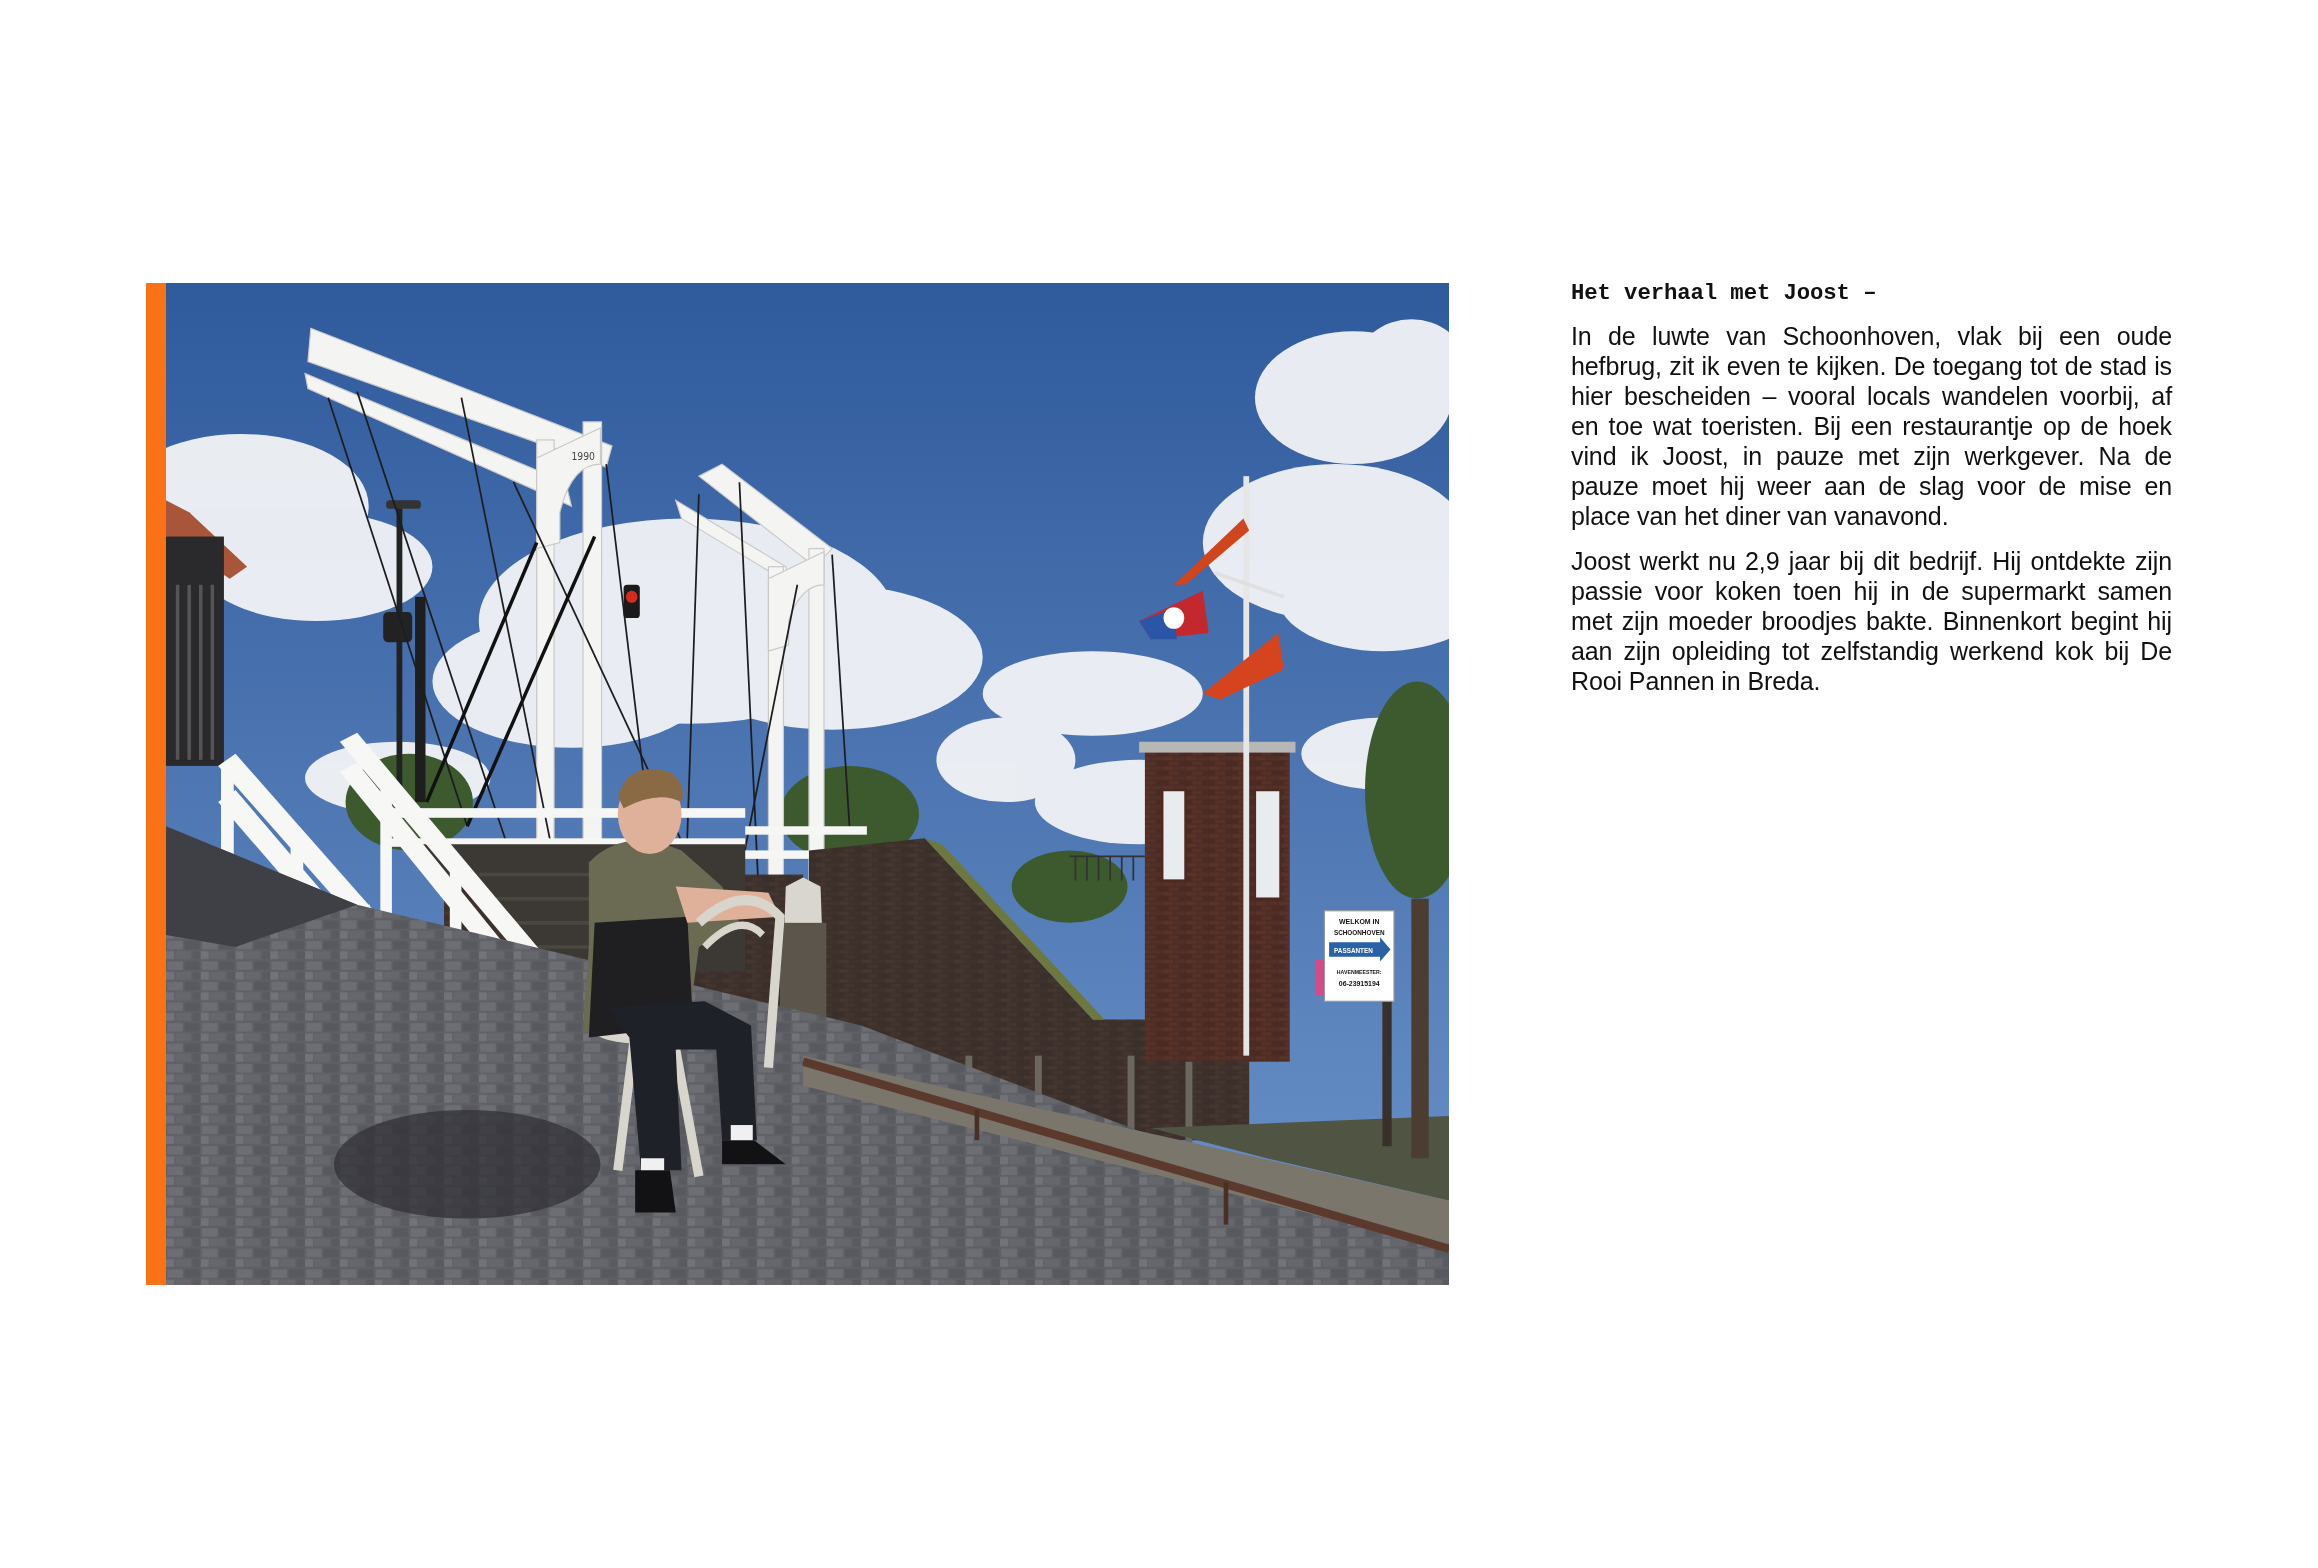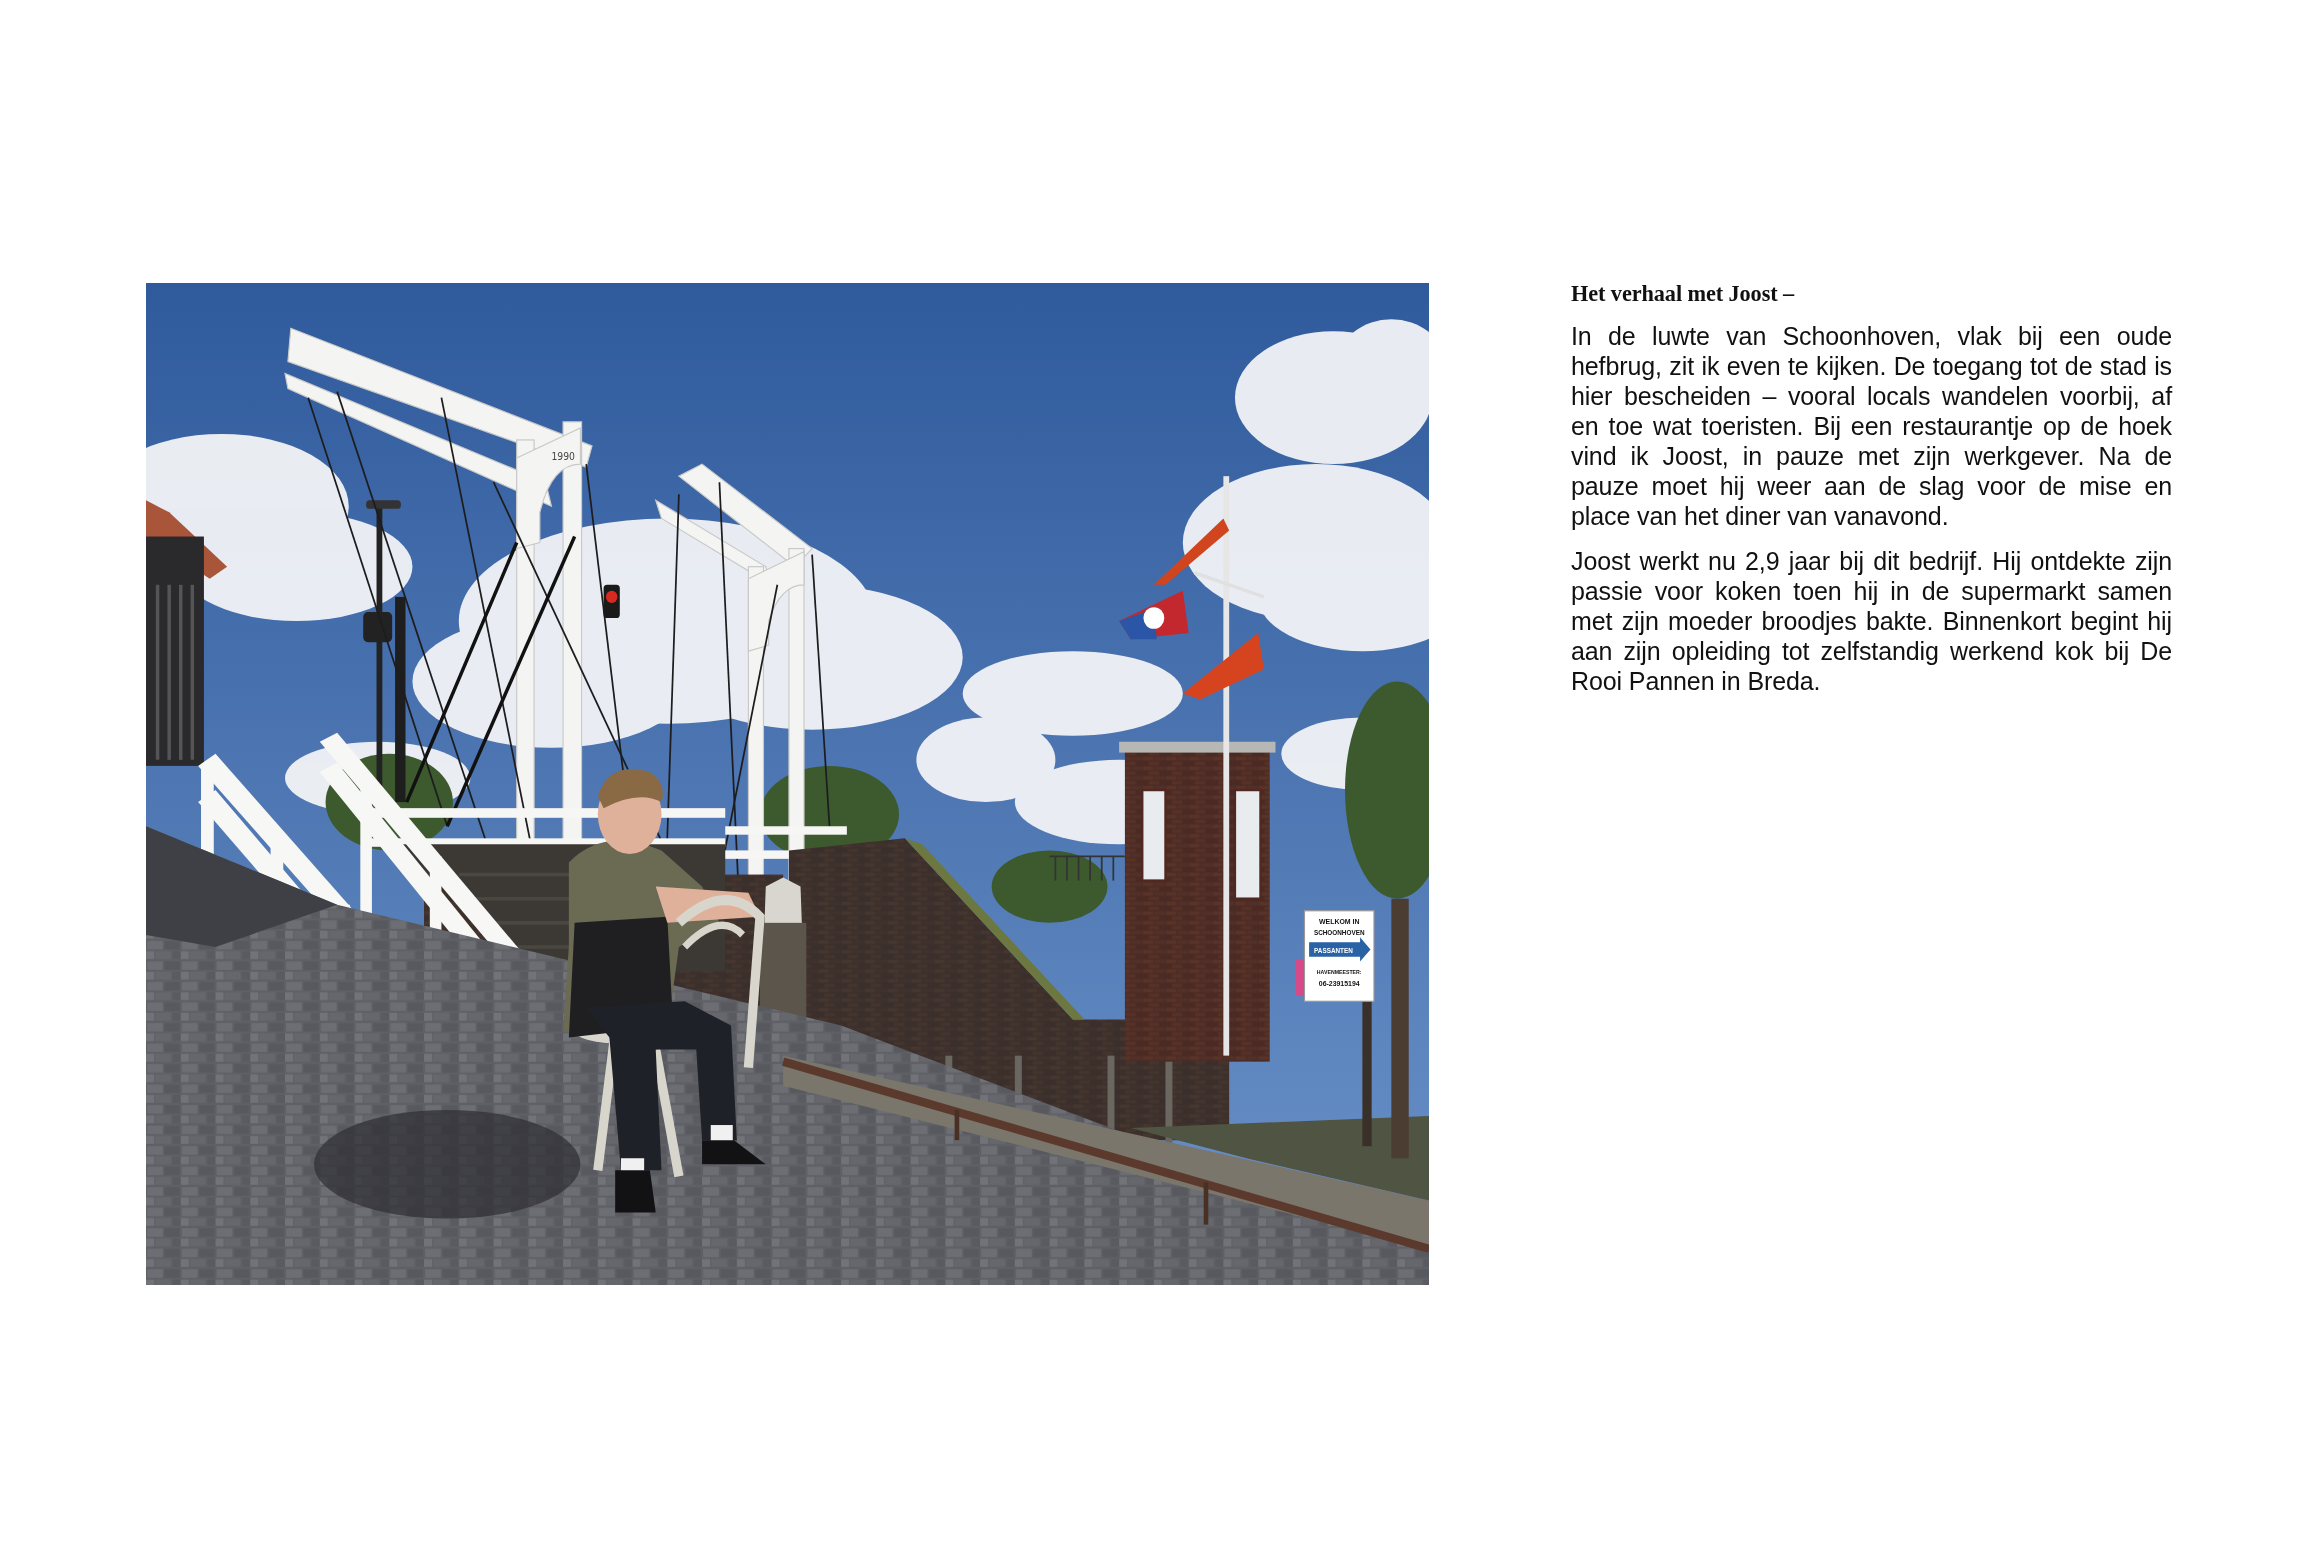--- a/index.html
+++ b/index.html
@@ -1,22 +1,22 @@
 <!DOCTYPE html>
 <html style="font-size:9.7px"><head>
 <meta charset="utf-8">
 <style>
   html, body { margin: 0; padding: 0; background: #ffffff; }
   body { width: 2319px; height: 1568px; position: relative; overflow: hidden;
          font-family: "DejaVu Sans", "Liberation Sans", sans-serif; color: #111111; }
   .photo { position: absolute; left: 146px; top: 283px; width: 1283px; height: 1002px;
-           overflow: hidden; background: #eab308; }
+           overflow: hidden; background: #f97316; padding-left: 20px; }
   .photo svg { display: block; width: 100%; height: 100%; }
   .article { position: absolute; left: 1571px; top: 279px; width: 601px; }
-  .headline { font-family: Liberation Serif, serif; font-weight: bold;
+  .headline { font-family: Liberation Mono, monospace; font-weight: bold;
               font-size: 22.3px; line-height: 29px; margin: 0 0 13.3px 0; letter-spacing: -0.1px; }
   .headline span { display: block; }
   .para { font-family: "Liberation Sans", sans-serif; font-size: 25px; line-height: 30px;
           text-align: justify; margin: 0 0 15px 0; letter-spacing: -0.1px; }
   .sign-text { font-family: "Liberation Sans", sans-serif; font-weight: bold; }
 </style>
 </head>
 <body>
 
 <div class="photo">

